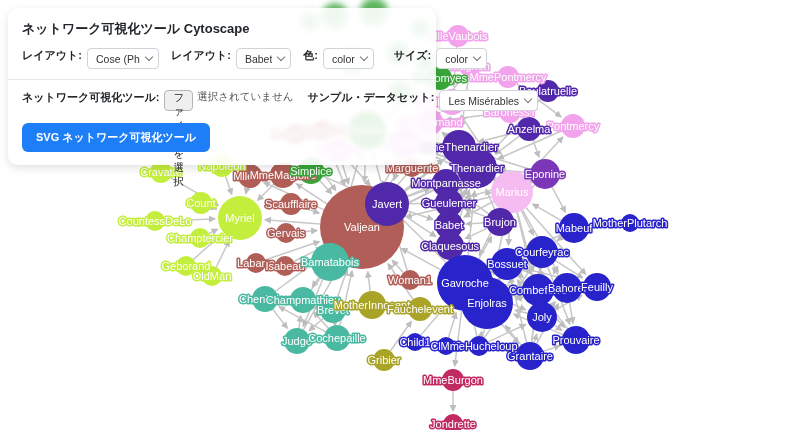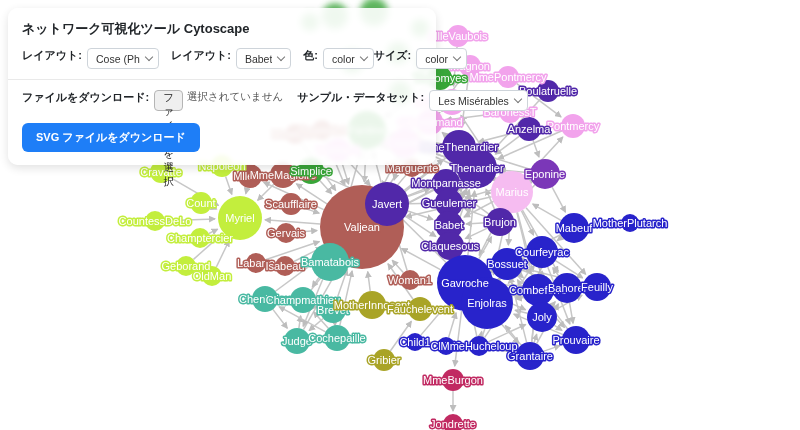--- a/index.html
+++ b/index.html
@@ -397,36 +397,36 @@
       <span class="clabel" style="margin-left:12px">レイアウト:</span>
       <span class="sel" style="width:58px">
         <span class="val">Babet</span>
         <span class="chev"></span>
       </span>
       <span class="clabel" style="margin-left:12px">色:</span>
       <span class="sel" style="width:70px">
         <span class="val">color</span>
         <span class="chev"></span>
       </span>
-      <span class="clabel" style="margin-left:0">サイズ:</span>
+      <span class="clabel" style="margin-left:20px">サイズ:</span>
       <span class="sel" style="width:70px">
         <span class="val">color</span>
         <span class="chev"></span>
       </span>
     </div>
 
     <hr class="divider">
 
     <div class="crow">
-      <span class="clabel">ファイルをダウンロード:</span>
+      <span class="clabel">ネットワーク可視化ツール:</span>
       <button class="file-btn">ファイルを選択</button>
       <span class="file-status">選択されていません</span>
       <span class="clabel" style="margin-left:14px">サンプル・データセット:</span>
       <span class="sel" style="width:112px">
         <span class="val">Les Misérables</span>
         <span class="chev"></span>
       </span>
     </div>
 
-    <button class="dl-btn">SVG ファイルをダウンロード</button>
+    <button class="dl-btn">SVG ネットワーク可視化ツール</button>
   </div>
 
 </div>
 
 </body></html>

